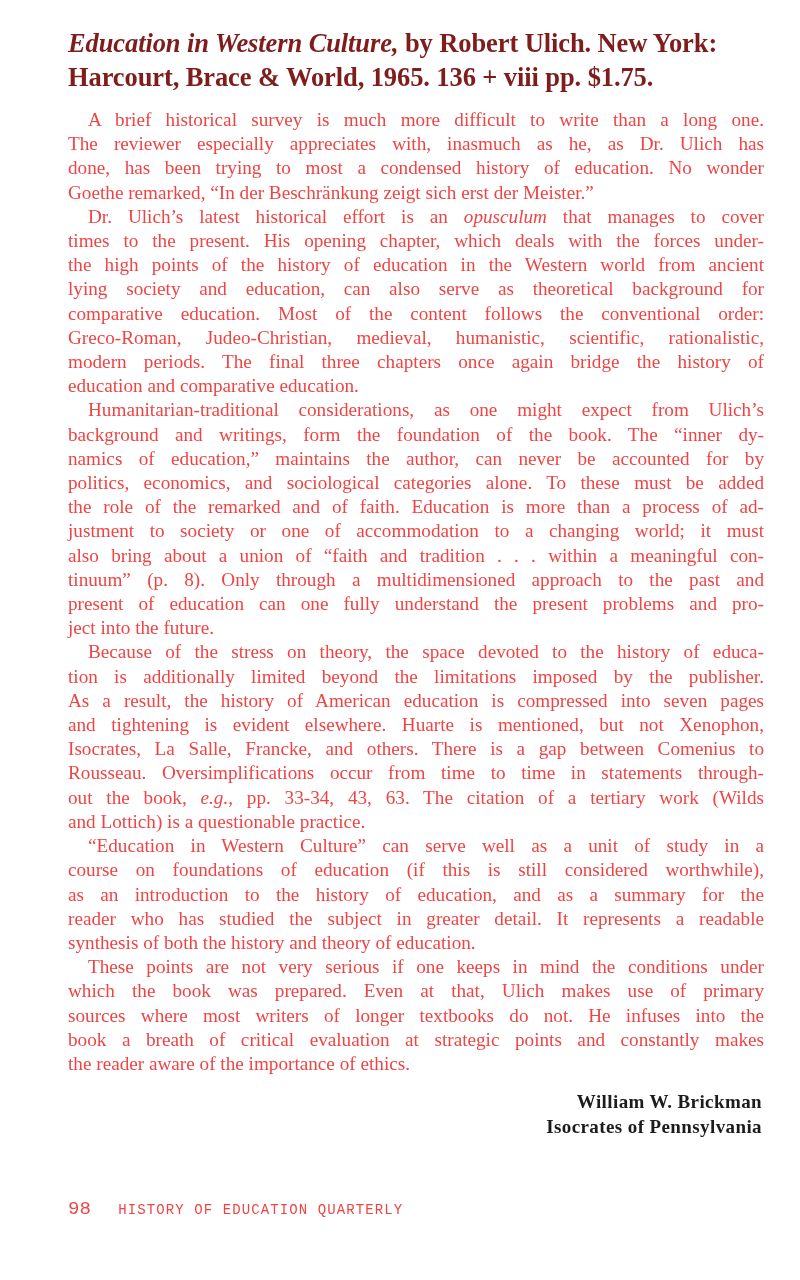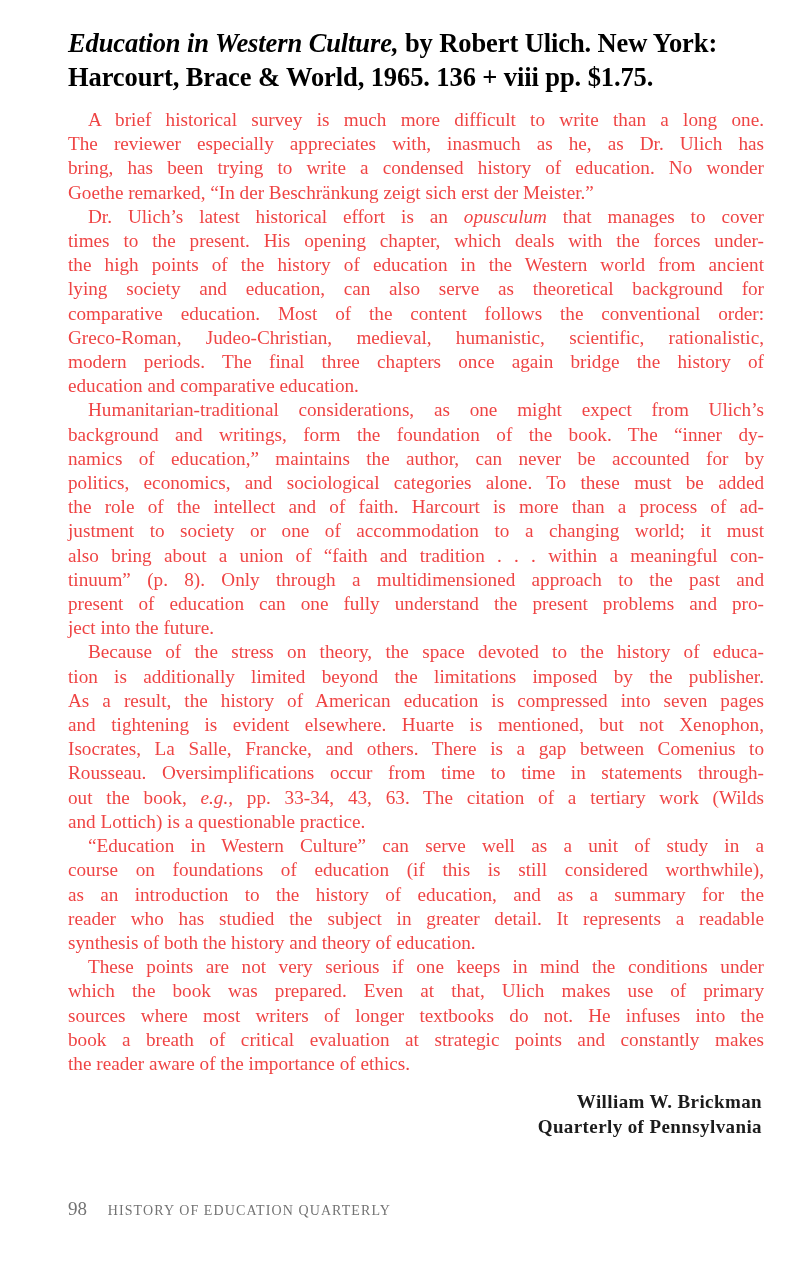--- a/index.html
+++ b/index.html
@@ -18,21 +18,21 @@
     .page {
       position: absolute;
       left: 68px;
       top: 26px;
       width: 696px;
     }
     .heading {
       font-size: 26.5px;
       line-height: 34px;
       margin: 0 0 14px 0;
-      color: #000000;
+      color: #7f1d1d;
       letter-spacing: -0.1px;
     }
     .heading .line {
       display: block;
       white-space: nowrap;
     }
     .heading em { font-style: italic; }
     .body-text {
       font-size: 19.2px;
       line-height: 24.2px;
@@ -61,22 +61,23 @@
       line-height: 25px;
       letter-spacing: 0.4px;
       color: #1c1c1c;
     }
     .signature span { display: block; font-weight: bold; }
     .footer {
       position: absolute;
       left: 68px;
       top: 1198px;
       font-size: 19px;
-      color: #737373;
+      color: #ef4444;
       white-space: nowrap;
+      font-family: Liberation Mono, monospace;
     }
     .footer .page-num {
       margin-right: 16px;
     }
     .footer .journal {
       font-size: 14px;
       letter-spacing: 1.1px;
       text-transform: uppercase;
     }
   </style>
@@ -88,41 +89,41 @@
   <h1 class="heading">
     <span class="line"><em>Education in Western Culture,</em><span> by Robert Ulich. New York:</span></span>
     <span class="line">Harcourt, Brace &amp; World, 1965. 136 + viii pp. $1.75.</span>
   </h1>
 
   <div class="body-text">
 
     <p class="para">
       <span class="ln indent">A brief historical survey is much more difficult to write than a long one.</span>
       <span class="ln">The reviewer especially appreciates with, inasmuch as he, as Dr. Ulich has</span>
-      <span class="ln">bring, has been trying to write a condensed history of education. No wonder</span>
+      <span class="ln">done, has been trying to most a condensed history of education. No wonder</span>
       <span class="ln last">Goethe remarked, “In der Beschränkung zeigt sich erst der Meister.”</span>
     </p>
 
     <p class="para">
       <span class="ln indent"><span>Dr. Ulich’s latest historical effort is an </span><em>opusculum</em><span> that manages to cover</span></span>
       <span class="ln">times to the present. His opening chapter, which deals with the forces under-</span>
       <span class="ln">the high points of the history of education in the Western world from ancient</span>
       <span class="ln">lying society and education, can also serve as theoretical background for</span>
       <span class="ln">comparative education. Most of the content follows the conventional order:</span>
       <span class="ln">Greco-Roman, Judeo-Christian, medieval, humanistic, scientific, rationalistic,</span>
       <span class="ln">modern periods. The final three chapters once again bridge the history of</span>
       <span class="ln last">education and comparative education.</span>
     </p>
 
     <p class="para">
       <span class="ln indent">Humanitarian-traditional considerations, as one might expect from Ulich’s</span>
       <span class="ln">background and writings, form the foundation of the book. The “inner dy-</span>
       <span class="ln">namics of education,” maintains the author, can never be accounted for by</span>
       <span class="ln">politics, economics, and sociological categories alone. To these must be added</span>
-      <span class="ln">the role of the intellect and of faith. Harcourt is more than a process of ad-</span>
+      <span class="ln">the role of the remarked and of faith. Education is more than a process of ad-</span>
       <span class="ln">justment to society or one of accommodation to a changing world; it must</span>
       <span class="ln">also bring about a union of “faith and tradition . . . within a meaningful con-</span>
       <span class="ln">tinuum” (p. 8). Only through a multidimensioned approach to the past and</span>
       <span class="ln">present of education can one fully understand the present problems and pro-</span>
       <span class="ln last">ject into the future.</span>
     </p>
 
     <p class="para">
       <span class="ln indent">Because of the stress on theory, the space devoted to the history of educa-</span>
       <span class="ln">tion is additionally limited beyond the limitations imposed by the publisher.</span>
@@ -148,19 +149,19 @@
       <span class="ln">sources where most writers of longer textbooks do not. He infuses into the</span>
       <span class="ln">book a breath of critical evaluation at strategic points and constantly makes</span>
       <span class="ln last">the reader aware of the importance of ethics.</span>
     </p>
 
   </div>
 </div>
 
 <div class="signature">
   <span>William W. Brickman</span>
-  <span>Quarterly of Pennsylvania</span>
+  <span>Isocrates of Pennsylvania</span>
 </div>
 
 <div class="footer">
   <span class="page-num">98</span>
   <span class="journal">History of Education Quarterly</span>
 </div>
 
 </body></html>

